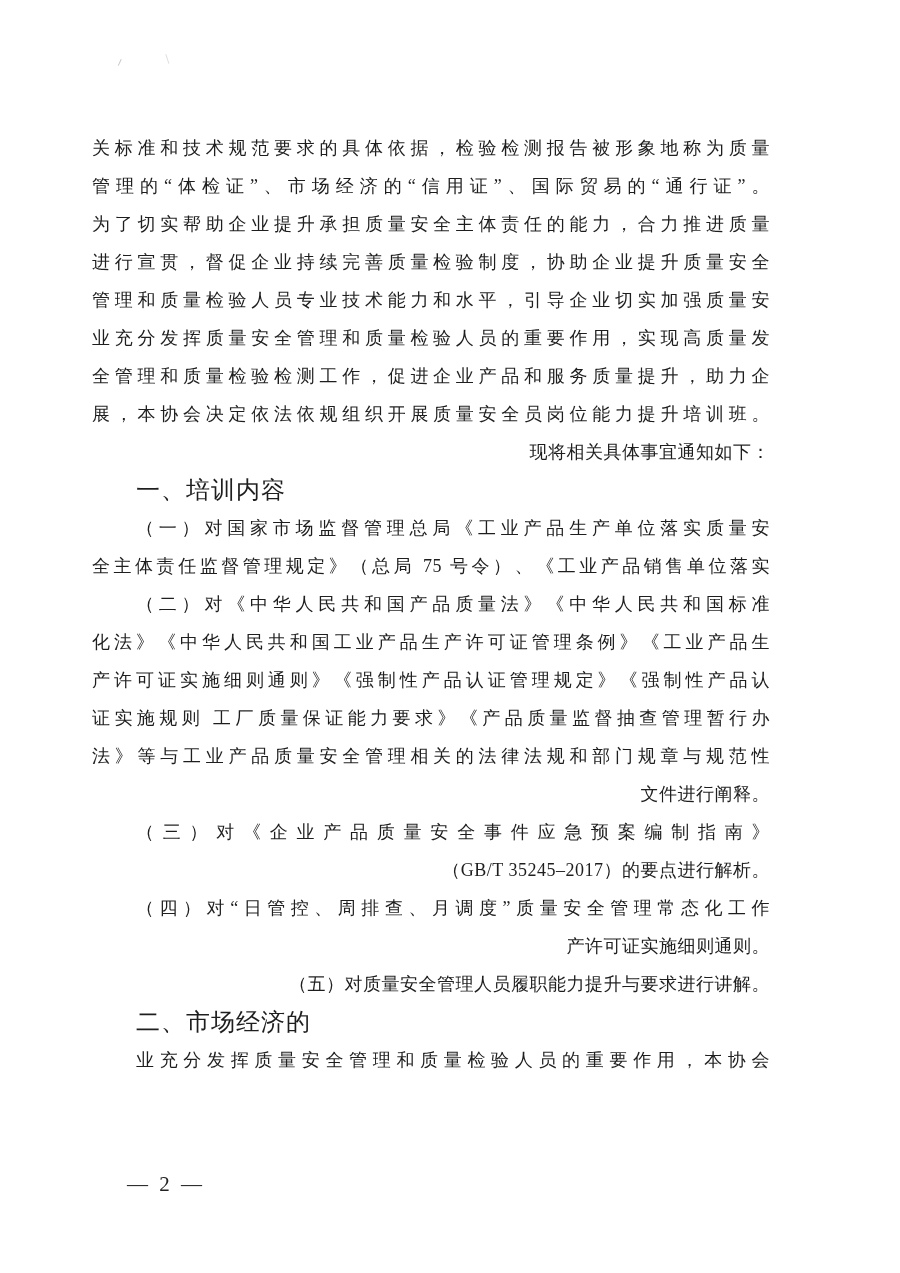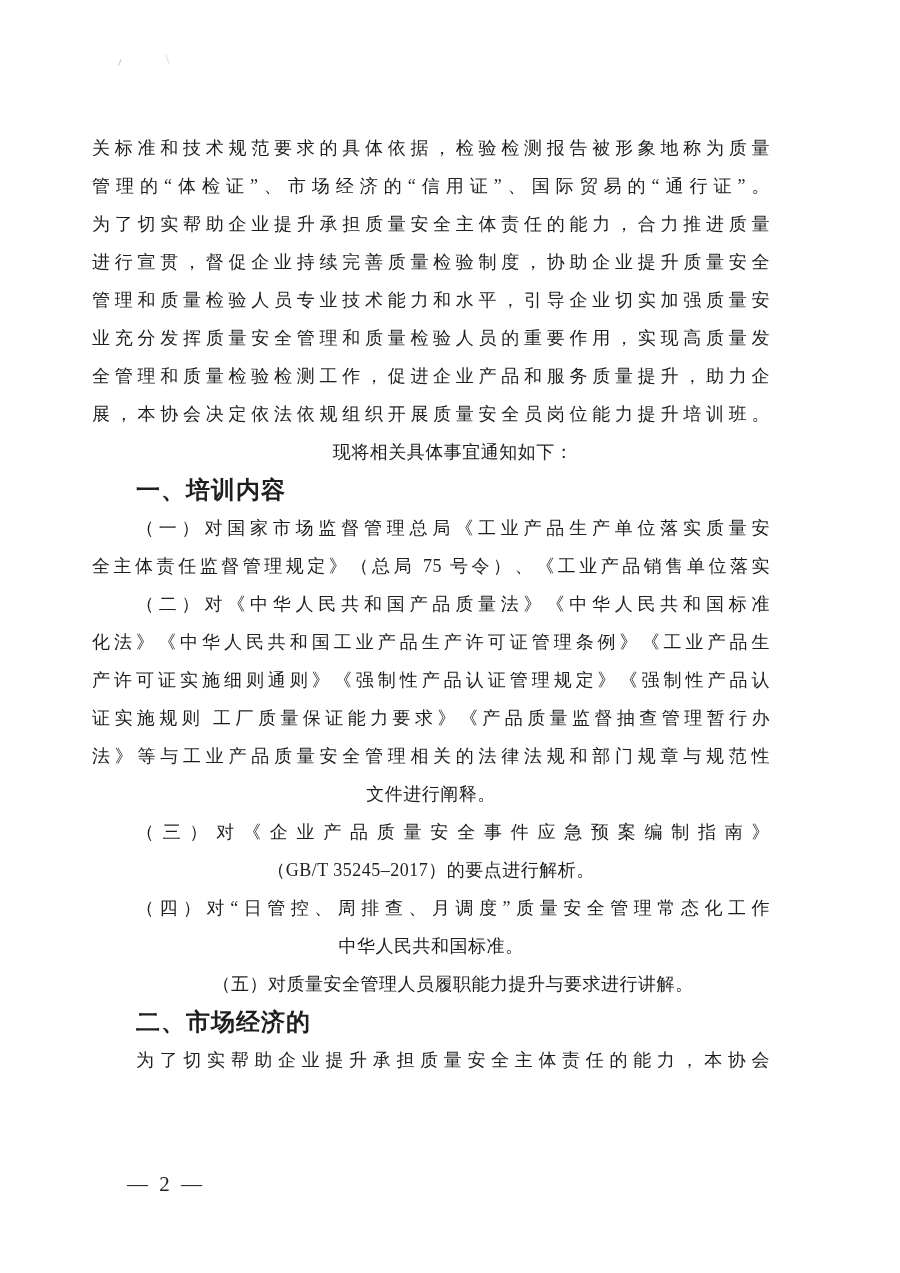--- a/index.html
+++ b/index.html
@@ -15,24 +15,24 @@
   }
   .line{
     height:38px;line-height:38px;font-size:18px;
     white-space:normal;letter-spacing:0.5px;
   }
   .justify,.justify-indent{
     text-align:justify;
     text-align-last:justify;
   }
   .justify-indent,.plain-indent{text-indent:44px;}
-  .plain,.plain-indent{text-align:center;}
+  .plain,.plain-indent{text-align:right;}
   .heading{
     font-family:"Liberation Sans",sans-serif;
-    font-weight:700;font-size:24px;text-indent:44px;
+    font-weight:400;font-size:24px;text-indent:44px;
     letter-spacing:1px;
   }
   .page-number{
     position:absolute;left:127px;top:1172px;
     font-size:21px;letter-spacing:3px;color:#222;
     font-family:"Liberation Serif",serif;
   }
   
   .speck-1{
     position:absolute;left:119px;top:60px;width:5px;height:7px;
@@ -66,20 +66,20 @@
       <div class="line justify">全主体责任监督管理规定》（总局 75 号令）、《工业产品销售单位落实</div>
       <div class="line justify-indent">（二）对《中华人民共和国产品质量法》《中华人民共和国标准</div>
       <div class="line justify">化法》《中华人民共和国工业产品生产许可证管理条例》《工业产品生</div>
       <div class="line justify">产许可证实施细则通则》《强制性产品认证管理规定》《强制性产品认</div>
       <div class="line justify">证实施规则 工厂质量保证能力要求》《产品质量监督抽查管理暂行办</div>
       <div class="line justify">法》等与工业产品质量安全管理相关的法律法规和部门规章与规范性</div>
       <div class="line plain">文件进行阐释。</div>
       <div class="line justify-indent">（三）对《企业产品质量安全事件应急预案编制指南》</div>
       <div class="line plain">（GB/T 35245–2017）的要点进行解析。</div>
       <div class="line justify-indent">（四）对“日管控、周排查、月调度”质量安全管理常态化工作</div>
-      <div class="line plain">中华人民共和国标准。</div>
+      <div class="line plain">产许可证实施细则通则。</div>
       <div class="line plain-indent">（五）对质量安全管理人员履职能力提升与要求进行讲解。</div>
       <div class="line heading">二、市场经济的</div>
-      <div class="line justify-indent">为了切实帮助企业提升承担质量安全主体责任的能力，本协会</div>
+      <div class="line justify-indent">业充分发挥质量安全管理和质量检验人员的重要作用，本协会</div>
     </div>
 
   <div class="page-number">— 2 —</div>
 </div>
 
 </body></html>

